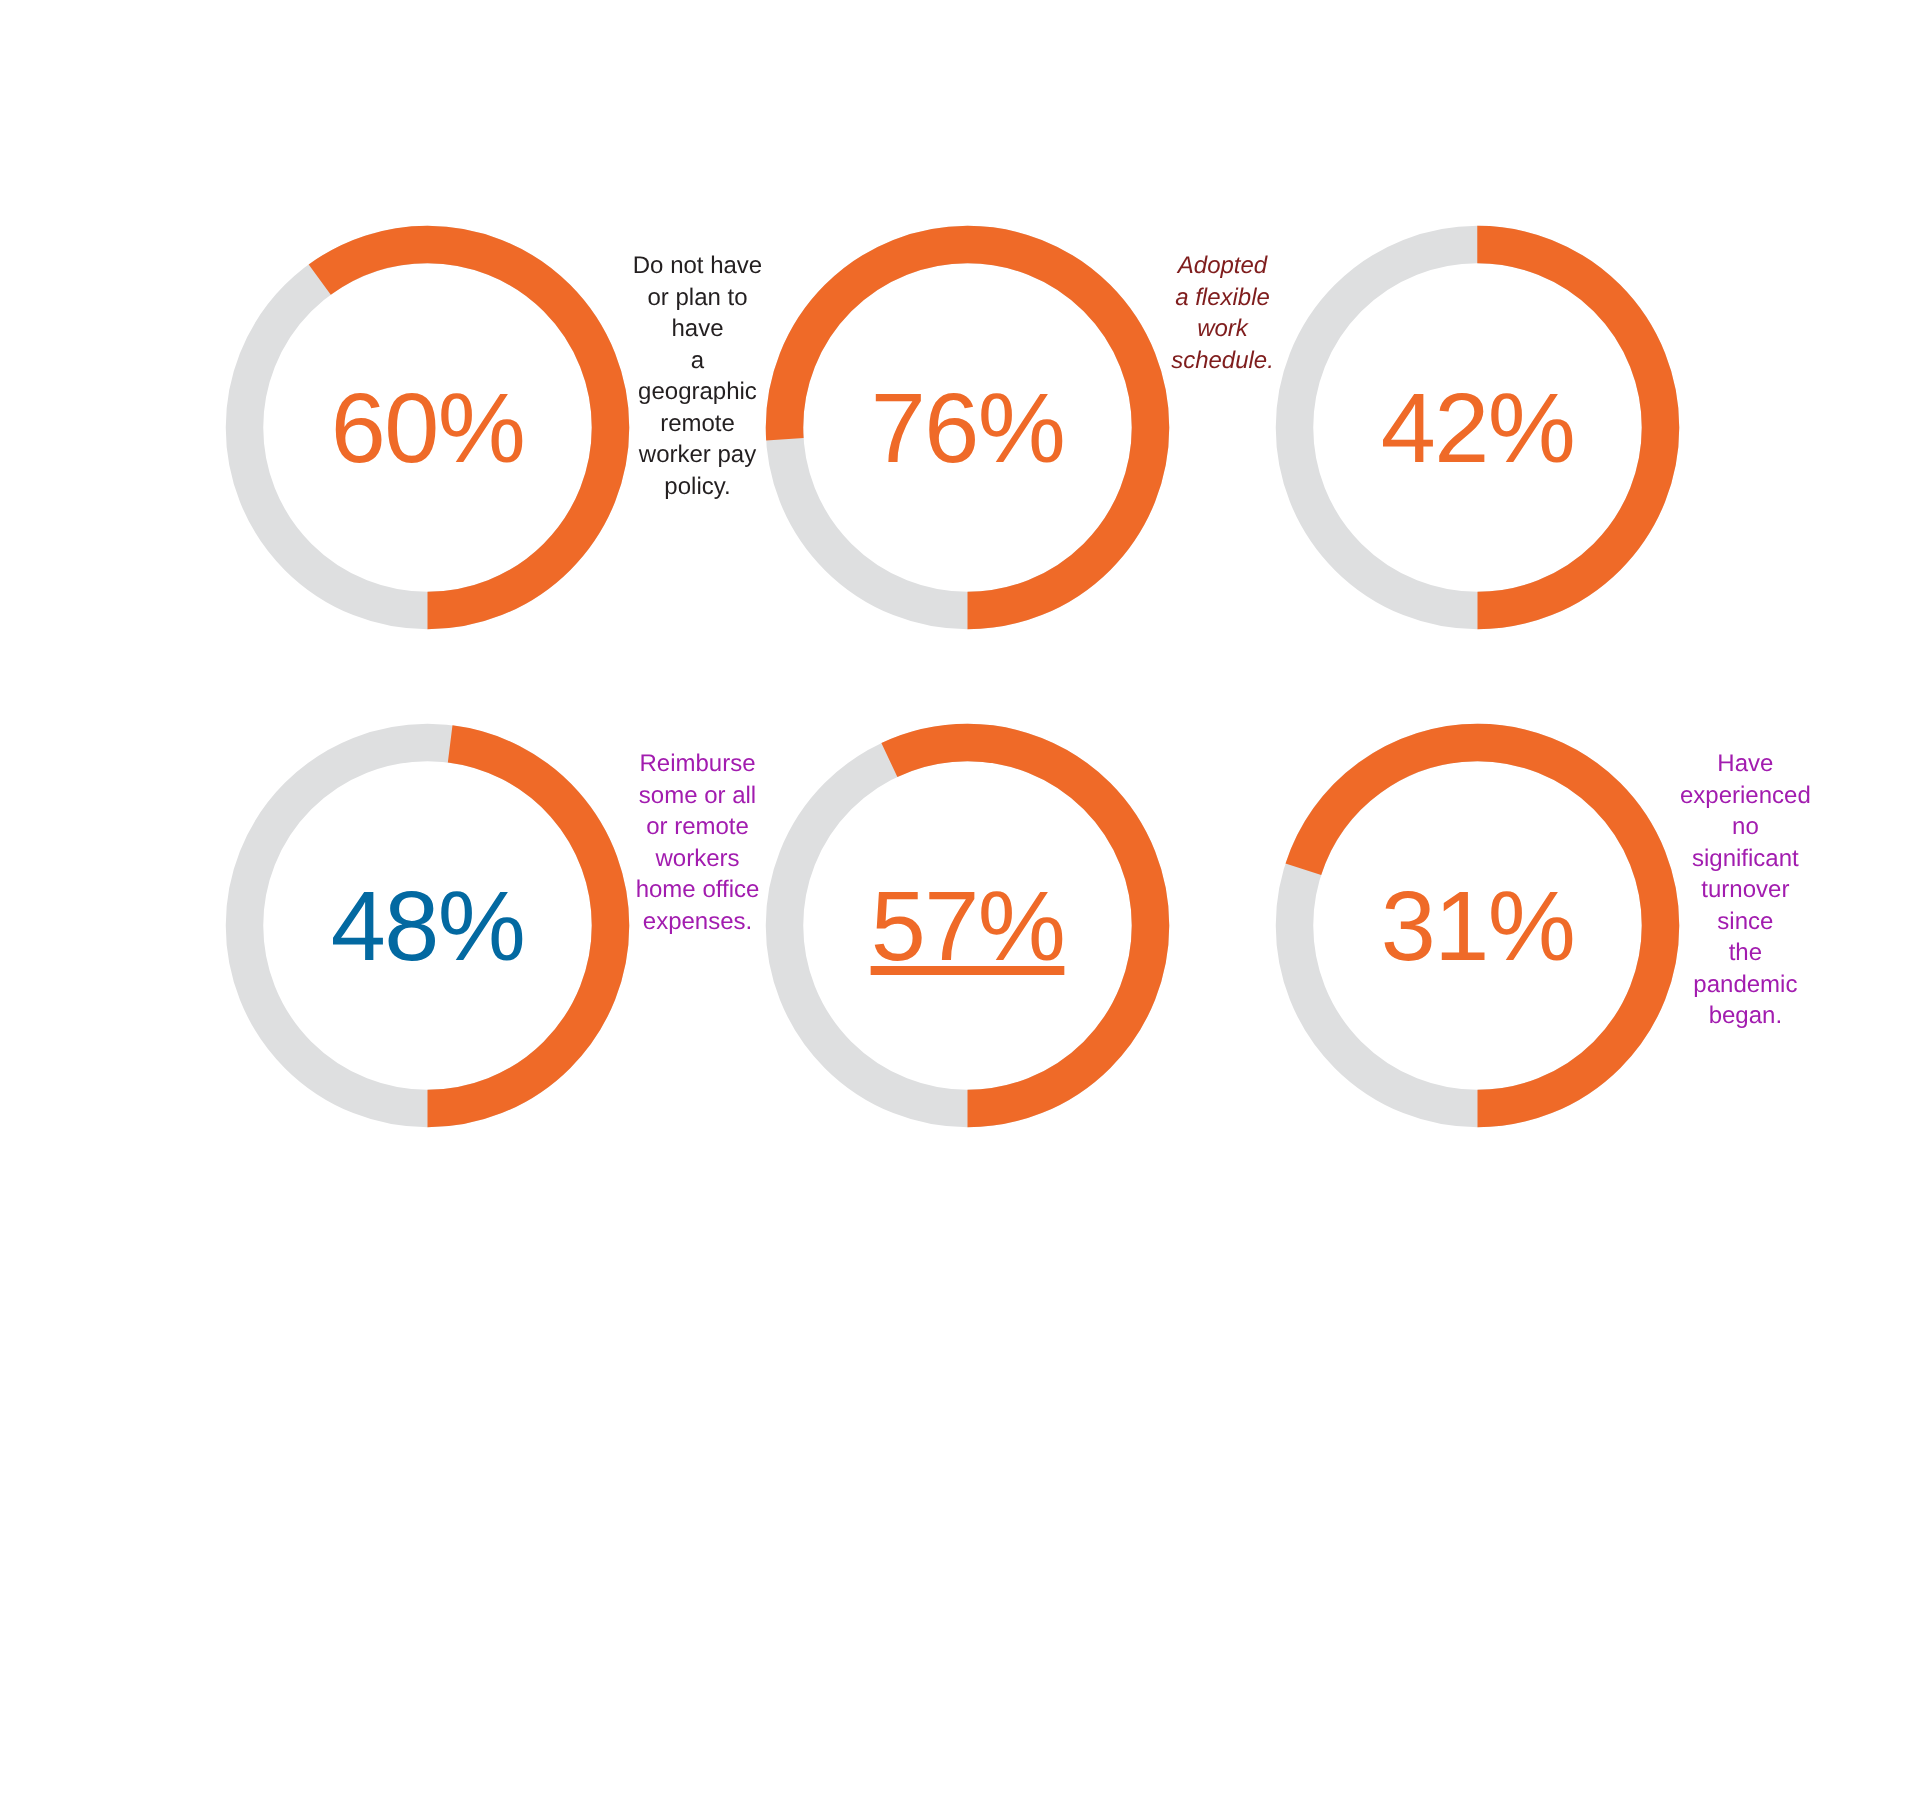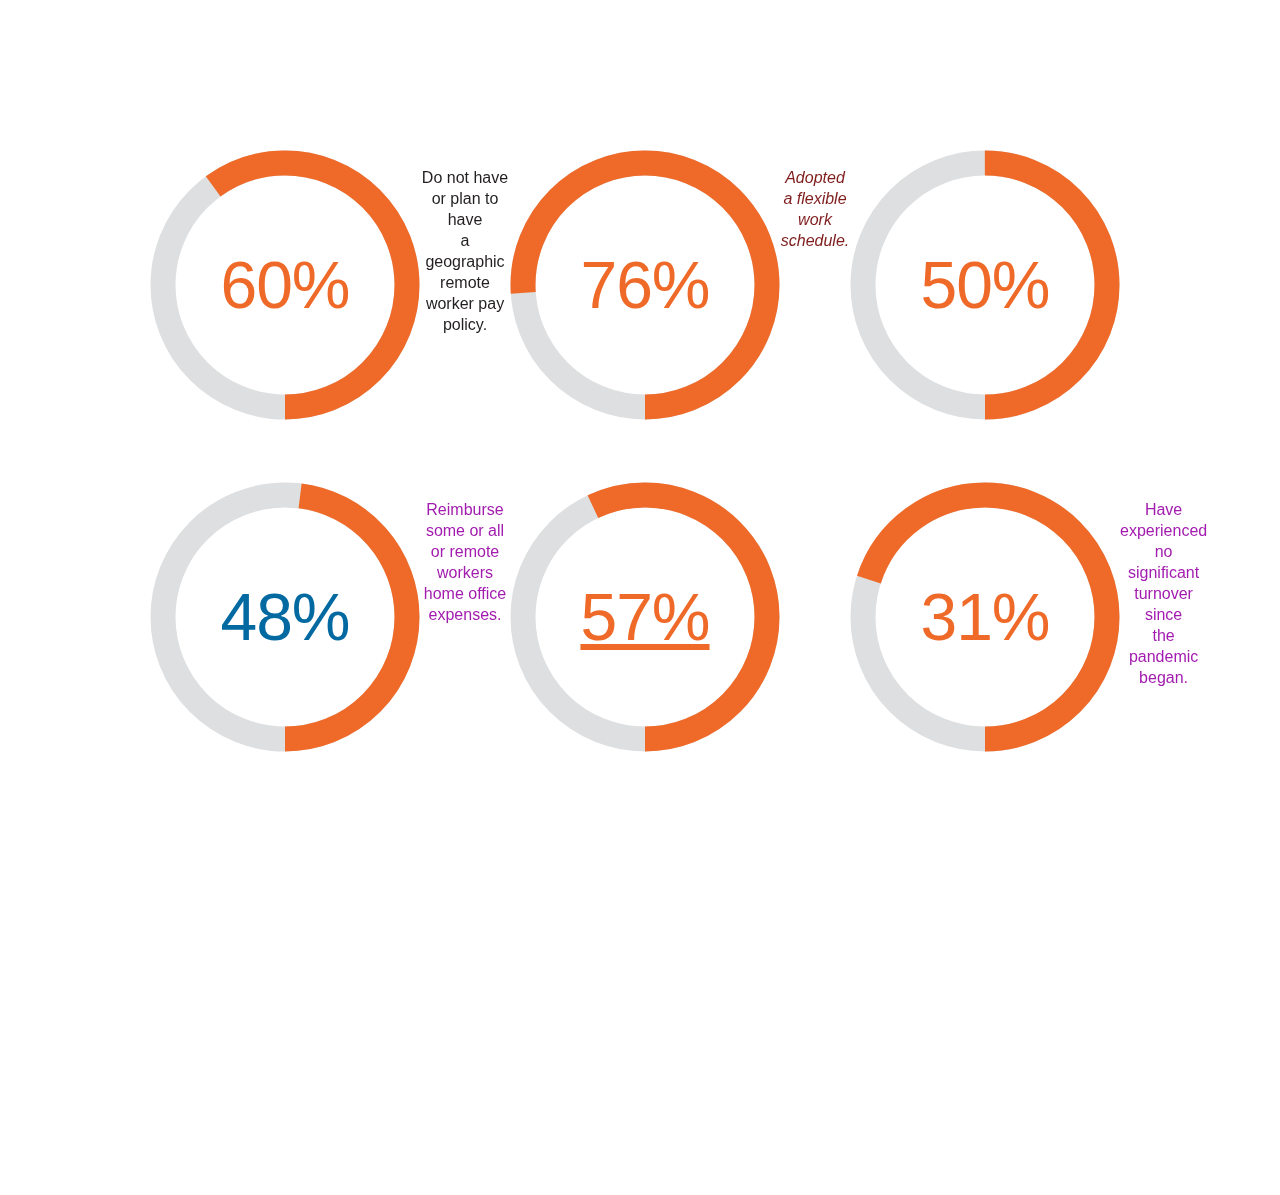--- a/index.html
+++ b/index.html
@@ -127,21 +127,21 @@
       <div class="stat-caption" style="color: #7f1d1d; font-style: italic;">Adopted a flexible
 work schedule.</div>
     </div>
 
     <div class="stat-cell">
       <div class="donut-wrap">
         <svg class="donut-svg" viewBox="0 0 270 270">
           <circle class="donut-track" cx="135" cy="135" r="122" stroke-width="25" style="stroke: rgb(222, 223, 224);"></circle>
           <circle class="donut-value-arc" cx="135" cy="135" r="122" stroke-width="25" stroke-dasharray="383.27430373795477 383.27430373795477" stroke-dashoffset="0" style="stroke: rgb(239, 106, 40);"></circle>
         </svg>
-        <div class="donut-label" style="color: rgb(239, 106, 40);">50%</div>
+        <div class="donut-label" style="color: rgb(239, 106, 40);">42%</div>
       </div>
     </div>
 
     <div class="spacer-cell"></div>
 
     <div class="stat-cell">
       <div class="donut-wrap">
         <svg class="donut-svg" viewBox="0 0 270 270">
           <circle class="donut-track" cx="135" cy="135" r="122" stroke-width="25" style="stroke: rgb(222, 223, 224);"></circle>
           <circle class="donut-value-arc" cx="135" cy="135" r="122" stroke-width="25" stroke-dasharray="367.94333158843654 398.605275887473" stroke-dashoffset="0" style="stroke: rgb(239, 106, 40);"></circle>

